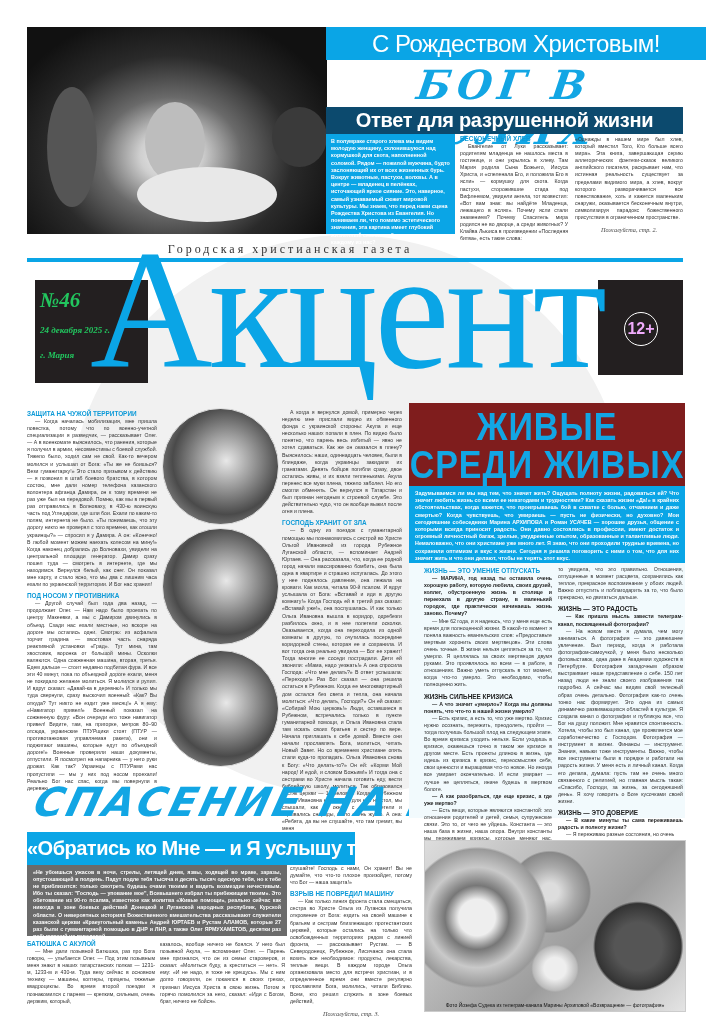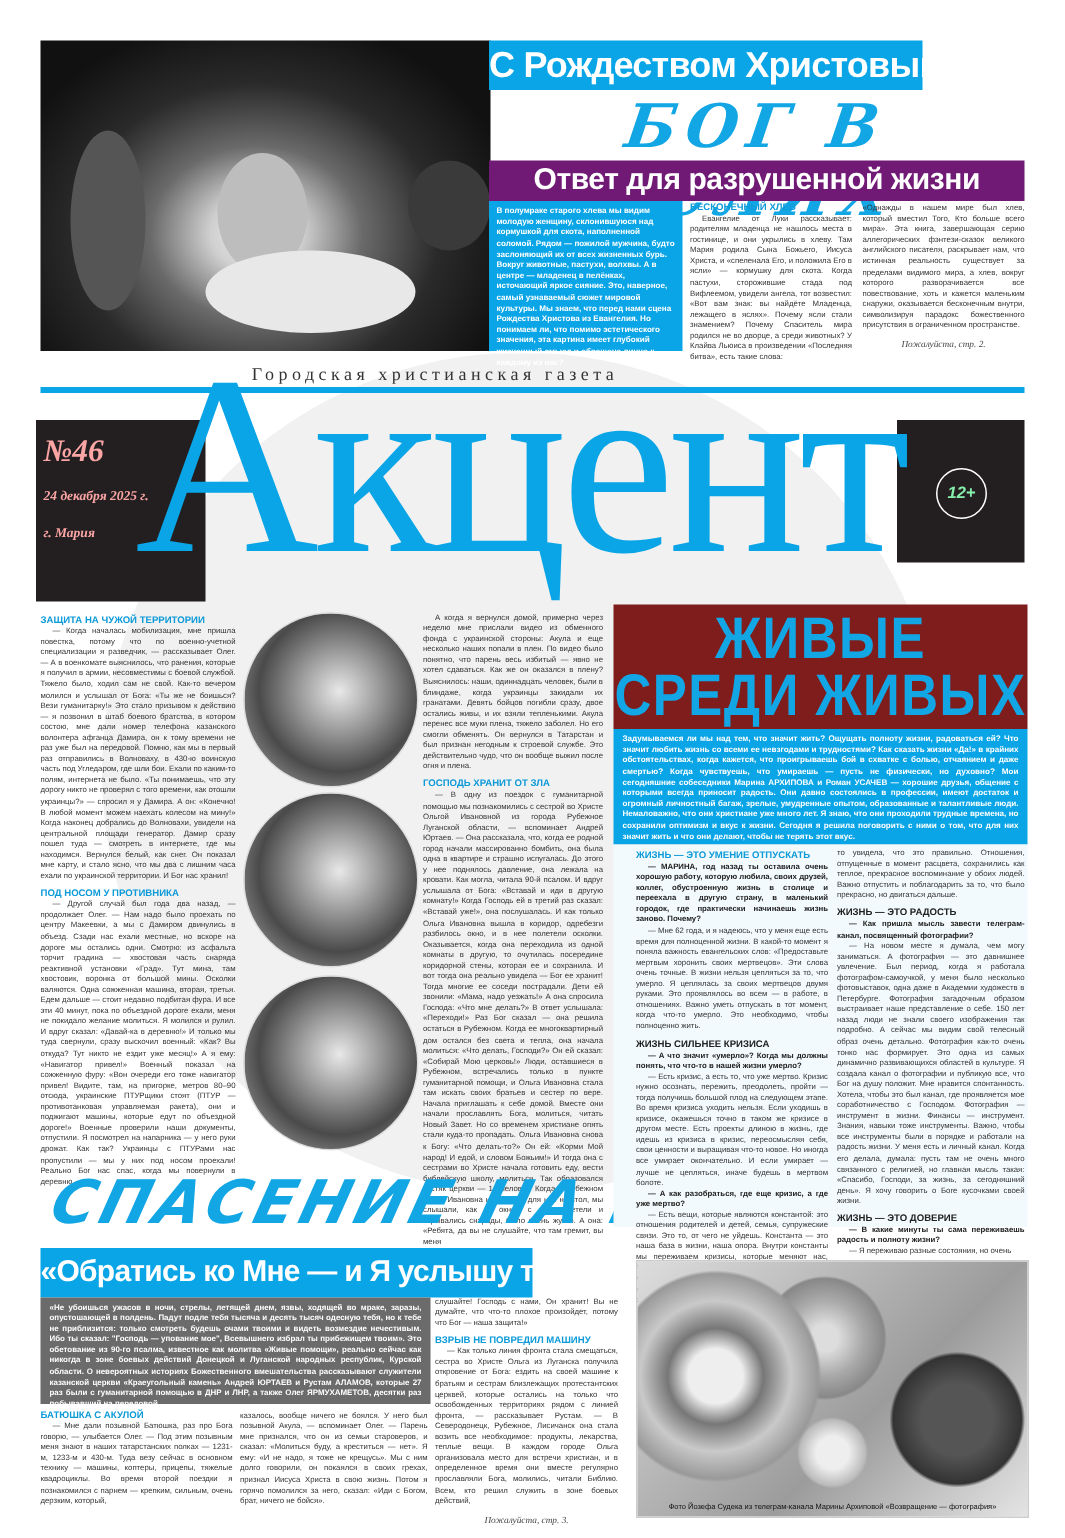--- a/index.html
+++ b/index.html
@@ -1,33 +1,33 @@
 <!DOCTYPE html>
 <html><head>
 <meta charset="utf-8">
 <style>
   html,body{margin:0;padding:0;background:#fff;}
   body{width:710px;height:1025px;position:relative;overflow:hidden;font-family:"Liberation Sans",sans-serif;color:#222;}
   .abs{position:absolute;}
   .bgcircle{position:absolute;left:68px;top:235px;width:560px;height:560px;border-radius:50%;background:#f1f1f1;}
   .photo-top{left:27px;top:27px;width:300px;height:207px;background:radial-gradient(ellipse at 48% 62%,#f4f4f4 0%,#cfcfcf 14%,#6a6a6a 32%,#2a2a2a 55%,#111 80%);overflow:hidden;}
   .photo-top .fig{position:absolute;border-radius:50%;}
-  .banner1{left:326px;top:27px;width:289px;height:33px;background:#0aa5e6;color:#fff;font-weight:bold;font-size:24px;line-height:33px;text-align:center;letter-spacing:-0.5px;white-space:nowrap;}
+  .banner1{left:326px;top:27px;width:380px;height:33px;background:#0aa5e6;color:#fff;font-weight:normal;font-size:24px;line-height:33px;text-align:center;letter-spacing:-0.5px;white-space:nowrap;}
   .title-bog{left:326px;top:62px;width:357px;height:45px;color:#12a6e4;font-family:"DejaVu Serif",serif;font-style:italic;font-weight:bold;font-size:40px;line-height:45px;text-align:center;letter-spacing:6px;transform:skewX(-8deg);}
-  .banner2{left:326px;top:107px;width:357px;height:27px;background:#701a75;color:#fff;font-weight:bold;font-size:20px;line-height:27px;text-align:center;white-space:nowrap;letter-spacing:-0.3px;}
+  .banner2{left:326px;top:107px;width:357px;height:27px;background:#0c4a6e;color:#fff;font-weight:bold;font-size:20px;line-height:27px;text-align:center;white-space:nowrap;letter-spacing:-0.3px;}
   .lead-blue{left:326px;top:134px;width:129px;height:100px;background:#0aa5e6;color:#fff;font-size:5.4px;line-height:7.2px;font-weight:bold;padding:4px 5px;box-sizing:border-box;}
   .col-text{font-size:5.2px;line-height:7.1px;color:#333;text-align:justify;}
   .col-text p{margin:0;text-indent:8px;}
   .col-head{color:#0d9ad8;font-weight:bold;font-size:6.4px;line-height:9px;margin-top:3px;}
   .sig{font-family:"Liberation Serif",serif;font-style:italic;font-size:6.2px;color:#444;text-align:center;margin-top:5px;}
   .subtitle{left:0;top:242px;width:580px;text-align:center;font-family:"Liberation Serif",serif;font-size:12px;letter-spacing:3px;color:#333;}
   .rule{left:27px;top:258px;width:656px;height:4px;background:#0aa5e6;}
-  .mast-left{left:24px;top:280px;width:113px;height:121px;background:#231f20;color:#fca5a5;font-family:"Liberation Serif",serif;font-style:italic;}
+  .mast-left{left:35px;top:280px;width:113px;height:103px;background:#231f20;color:#22c55e;font-family:"Liberation Serif",serif;font-style:italic;}
   .mast-right{left:598px;top:280px;width:85px;height:95px;background:#231f20;}
-  .age{position:absolute;left:26px;top:32px;width:32px;height:32px;border:1.5px solid #fff;border-radius:50%;color:#86efac;font-weight:bold;font-size:11px;line-height:32px;text-align:center;font-family:"Liberation Sans",sans-serif;font-style:italic;}
+  .age{position:absolute;left:26px;top:32px;width:32px;height:32px;border:1.5px solid #fff;border-radius:50%;color:#f0abfc;font-weight:bold;font-size:16px;line-height:32px;text-align:center;font-family:"Liberation Sans",sans-serif;}
   .akcent{left:90px;top:210px;width:520px;height:200px;color:#0aa5e6;font-family:"Liberation Serif",serif;font-size:170px;line-height:200px;letter-spacing:-4px;white-space:nowrap;}
   .circ{position:absolute;border-radius:50%;overflow:hidden;border:1px solid #ddd;background:radial-gradient(circle at 55% 45%,#e8e8e8 0%,#9a9a9a 30%,#4a4a4a 60%,#bbb 100%);}
   .zhivye{left:409px;top:403px;width:276px;height:83px;background:#7f1d1d;}
   .zhivye-t{position:absolute;left:0;width:276px;text-align:center;color:#12a6e4;font-weight:bold;font-size:34px;line-height:34px;letter-spacing:1px;transform:scaleY(1.15);}
   .zhivye-lead{left:409px;top:486px;width:276px;height:77px;background:#0aa5e6;color:#fff;font-weight:bold;font-size:5.4px;line-height:7.2px;padding:4px 6px;box-sizing:border-box;text-align:justify;}
   .right-panel{left:409px;top:563px;width:276px;height:255px;background:#f2fafd;}
   .spasenie{left:35px;top:775px;width:290px;height:55px;color:#12a6e4;font-family:"DejaVu Sans",sans-serif;font-weight:bold;font-style:italic;font-size:40px;line-height:55px;letter-spacing:3px;transform:skewX(-14deg);white-space:nowrap;}
   .obrat{left:27px;top:832px;width:328px;height:33px;background:#0aa5e6;color:#fff;font-weight:bold;font-size:20px;line-height:33px;text-align:right;white-space:nowrap;letter-spacing:-0.5px;}
   .gray-lead{left:27px;top:865px;width:260px;height:71px;background:#6b6b6b;color:#fff;font-weight:bold;font-size:5.3px;line-height:7.1px;padding:4px 6px;box-sizing:border-box;text-align:justify;}
   .glass{left:424px;top:840px;width:260px;height:170px;background:radial-gradient(circle at 20% 45%,#eee 0 8%,#777 14%,#c9c9c9 22%,#999 30%,transparent 31%),radial-gradient(circle at 48% 30%,#ddd 0 5%,#aaa 14%,#888 22%,transparent 23%),radial-gradient(circle at 82% 62%,#555 0 10%,#333 18%,transparent 19%),radial-gradient(circle at 50% 75%,#eee 0 6%,#bbb 12%,transparent 13%),linear-gradient(135deg,#ddd,#9c9c9c 60%,#e4e4e4);border:1px solid #ccc;}

